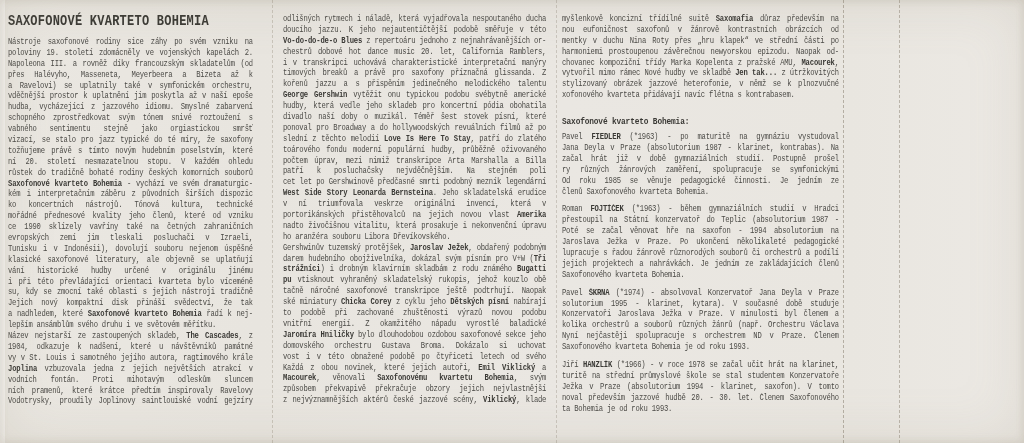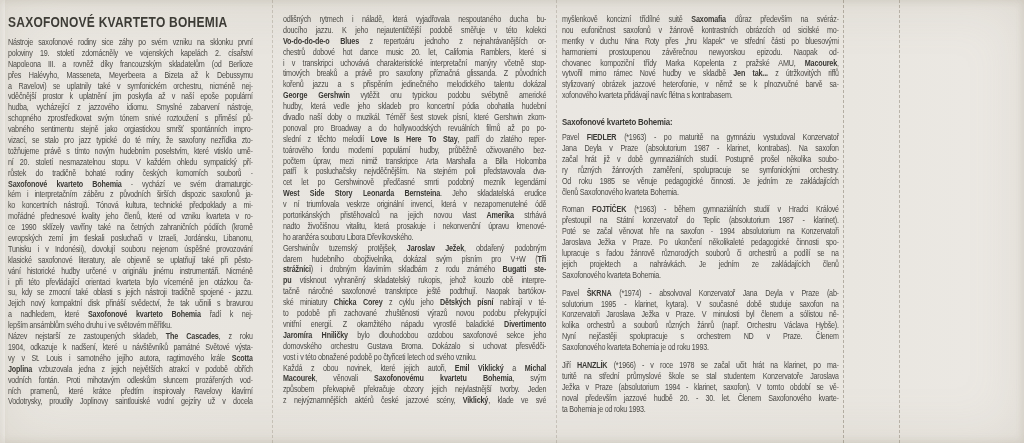--- a/index.html
+++ b/index.html
@@ -1,19 +1,19 @@
 <!DOCTYPE html>
 <html><head>
 <meta charset="utf-8">
 <style>
   html,body{margin:0;padding:0;background:#777;}
   .page{
     position:relative;width:1024px;height:443px;overflow:hidden;
     background:linear-gradient(90deg,#eae7e1 0%,#e8e5df 25%,#eae7e2 55%,#e9e6e0 83%,#ece9e4 100%);
-    font-family:Liberation Sans, sans-serif;
+    font-family:Liberation Mono, monospace;
   }
   .page::before{content:"";position:absolute;left:0;top:0;bottom:0;width:5px;
     background:rgba(255,255,255,.55);pointer-events:none;z-index:3;}
   .page::after{content:"";position:absolute;inset:0;pointer-events:none;z-index:4;
     box-shadow:inset 0 0 55px rgba(150,140,118,.18), inset 0 2px 8px rgba(150,140,118,.14),
                inset 0 -2px 8px rgba(150,140,118,.12);}
   .fold{position:absolute;top:0;bottom:0;width:0;z-index:1;}
   .fold.f1{border-left:1px dashed rgba(128,118,102,.30);}
   .fold.f2{border-left:1px dashed rgba(128,118,102,.30);}
   .fold.f3{border-left:1px dashed rgba(128,118,102,.50);}

